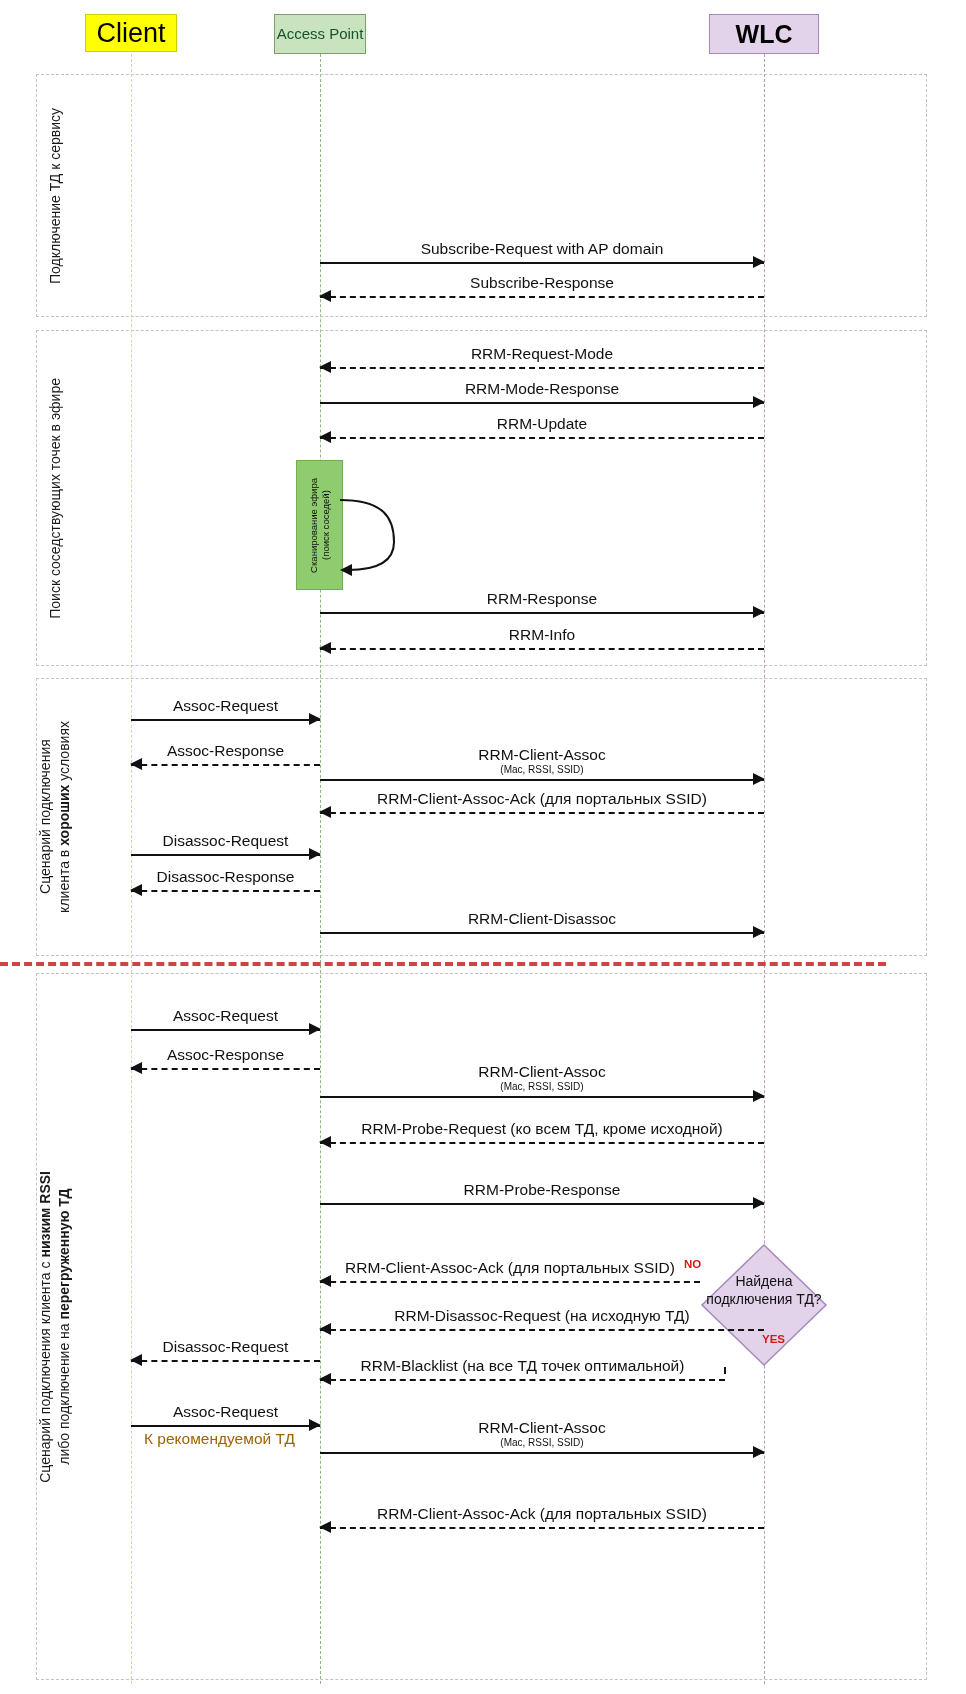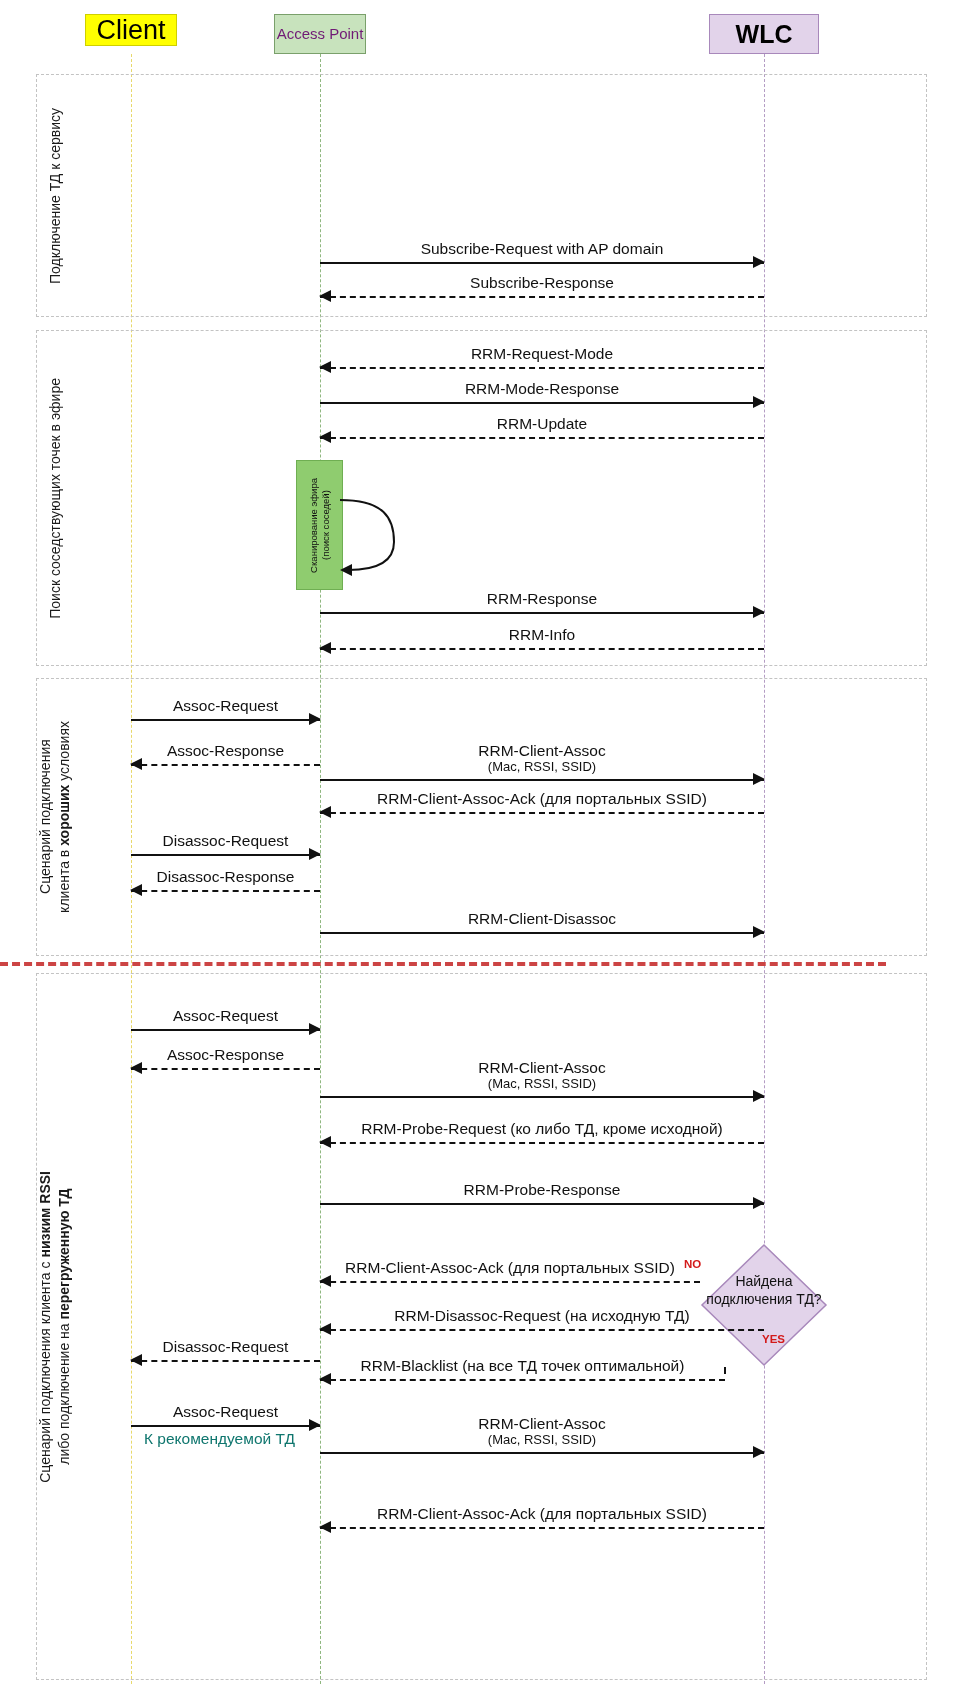--- a/index.html
+++ b/index.html
@@ -8,28 +8,28 @@
          font-family:"Liberation Sans", sans-serif; color:#111; }
 
   #canvas { position:absolute; left:0; top:0; width:966px; height:1694px; }
 
   
   .actor {
     position:absolute; display:flex; align-items:center; justify-content:center;
     text-align:center; line-height:1.05;
   }
   .actor-client {
-    left:85px; top:14px; width:92px; height:32px;
+    left:85px; top:14px; width:92px; height:38px;
     background:#ffff00; border:1px solid #cfcf00;
     font-size:27px; font-weight:400; color:#000;
   }
   .actor-ap {
     left:274px; top:14px; width:92px; height:40px;
     background:#c8e3bd; border:1px solid #7aa06b;
-    font-size:15px; color:#701a75;
+    font-size:15px; color:#14532d;
   }
   .actor-wlc {
     left:709px; top:14px; width:110px; height:40px;
     background:#e2d3ea; border:1px solid #a888bb;
     font-size:25px; font-weight:700; color:#000;
   }
 
   
   .lifeline { position:absolute; width:0; border-left-width:1px; border-left-style:dashed; }
   .ll-client { left:131px; top:54px; height:1630px; border-left-color:#e8d96b; }
@@ -63,21 +63,21 @@
     position:absolute; top:-6px; width:0; height:0;
     border-top:6.5px solid transparent; border-bottom:6.5px solid transparent;
   }
   .msg .head.right { right:-1px; border-left:12px solid #111; }
   .msg .head.left  { left:-1px;  border-right:12px solid #111; }
   .msg .label {
     position:absolute; left:0; width:100%; bottom:4px;
     text-align:center; font-size:15.5px; color:#111; white-space:nowrap;
     line-height:1.15;
   }
-  .msg .label .sub { display:block; font-size:13px; }
+  .msg .label .sub { display:block; font-size:10px; }
 
   
   .scanbox {
     position:absolute; left:296px; top:460px; width:47px; height:130px;
     background:#8fcc6f; border:1px solid #6fae52;
     display:flex; align-items:center; justify-content:center;
   }
   .scanbox span {
     writing-mode:vertical-rl; transform:rotate(180deg);
     font-size:9.5px; color:#111; text-align:center; line-height:1.25;
@@ -101,21 +101,21 @@
     position:absolute; left:684px; top:1258px;
     font-size:11.5px; font-weight:700; color:#d31a1a;
   }
   .branch-yes {
     position:absolute; left:762px; top:1333px;
     font-size:11.5px; font-weight:700; color:#d31a1a;
   }
   .dec-path { position:absolute; left:690px; top:1240px; width:170px; height:160px; }
 
   .free-note {
-    position:absolute; font-size:15.5px; color:#0f766e; white-space:nowrap;
+    position:absolute; font-size:15.5px; color:#a16207; white-space:nowrap;
   }
 </style>
 </head>
 <body>
 
 <div id="canvas">
 
   <div class="actor actor-client">
     <span>Client</span>
   </div>
@@ -262,21 +262,21 @@
 
   <div class="msg" style="left:320px; top:1096px; width:444px;">
     <div class="line"></div>
     <div class="head right"></div>
     <div class="label"><span>RRM-Client-Assoc</span><span class="sub">(Mac, RSSI, SSID)</span></div>
   </div>
 
   <div class="msg dashed" style="left:320px; top:1142px; width:444px;">
     <div class="line"></div>
     <div class="head left"></div>
-    <div class="label">RRM-Probe-Request (ко либо ТД, кроме исходной)</div>
+    <div class="label">RRM-Probe-Request (ко всем ТД, кроме исходной)</div>
   </div>
 
   <div class="msg" style="left:320px; top:1203px; width:444px;">
     <div class="line"></div>
     <div class="head right"></div>
     <div class="label">RRM-Probe-Response</div>
   </div>
 
   <svg class="diamond" viewBox="0 0 128 124">
     <polygon points="64,2 126,62 64,122 2,62" fill="#e2d3ea" stroke="#a888bb" stroke-width="1.5"></polygon>

